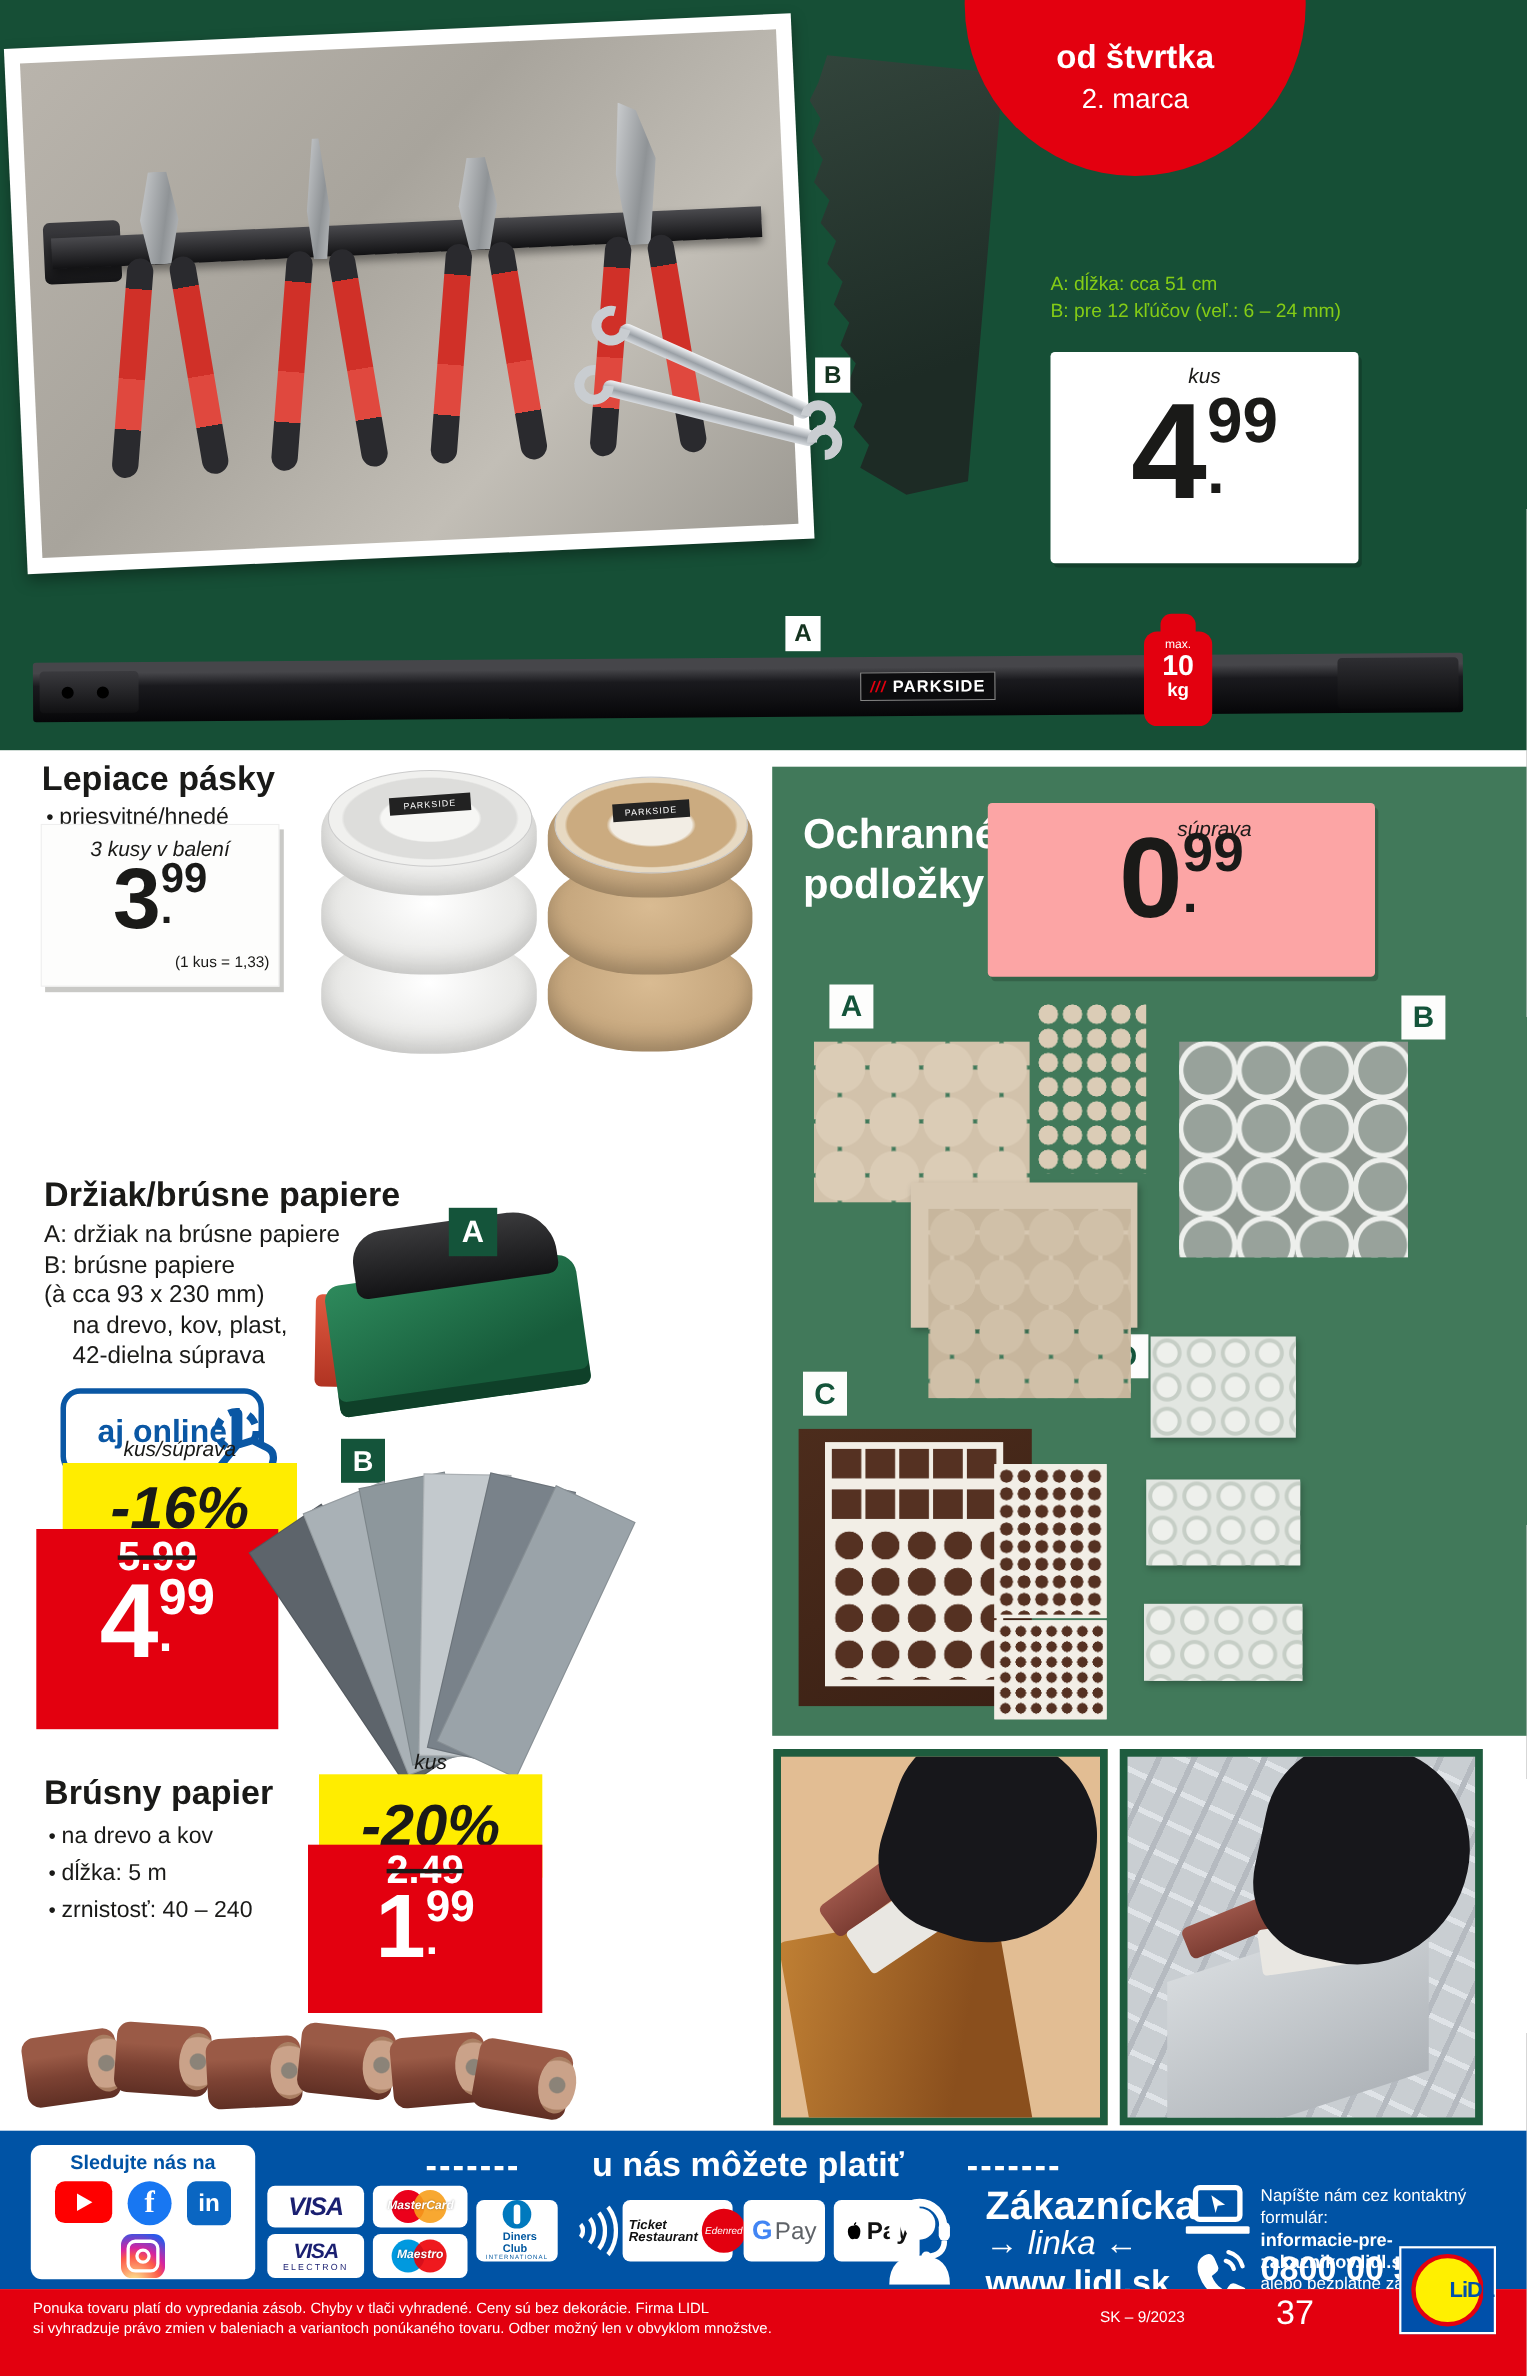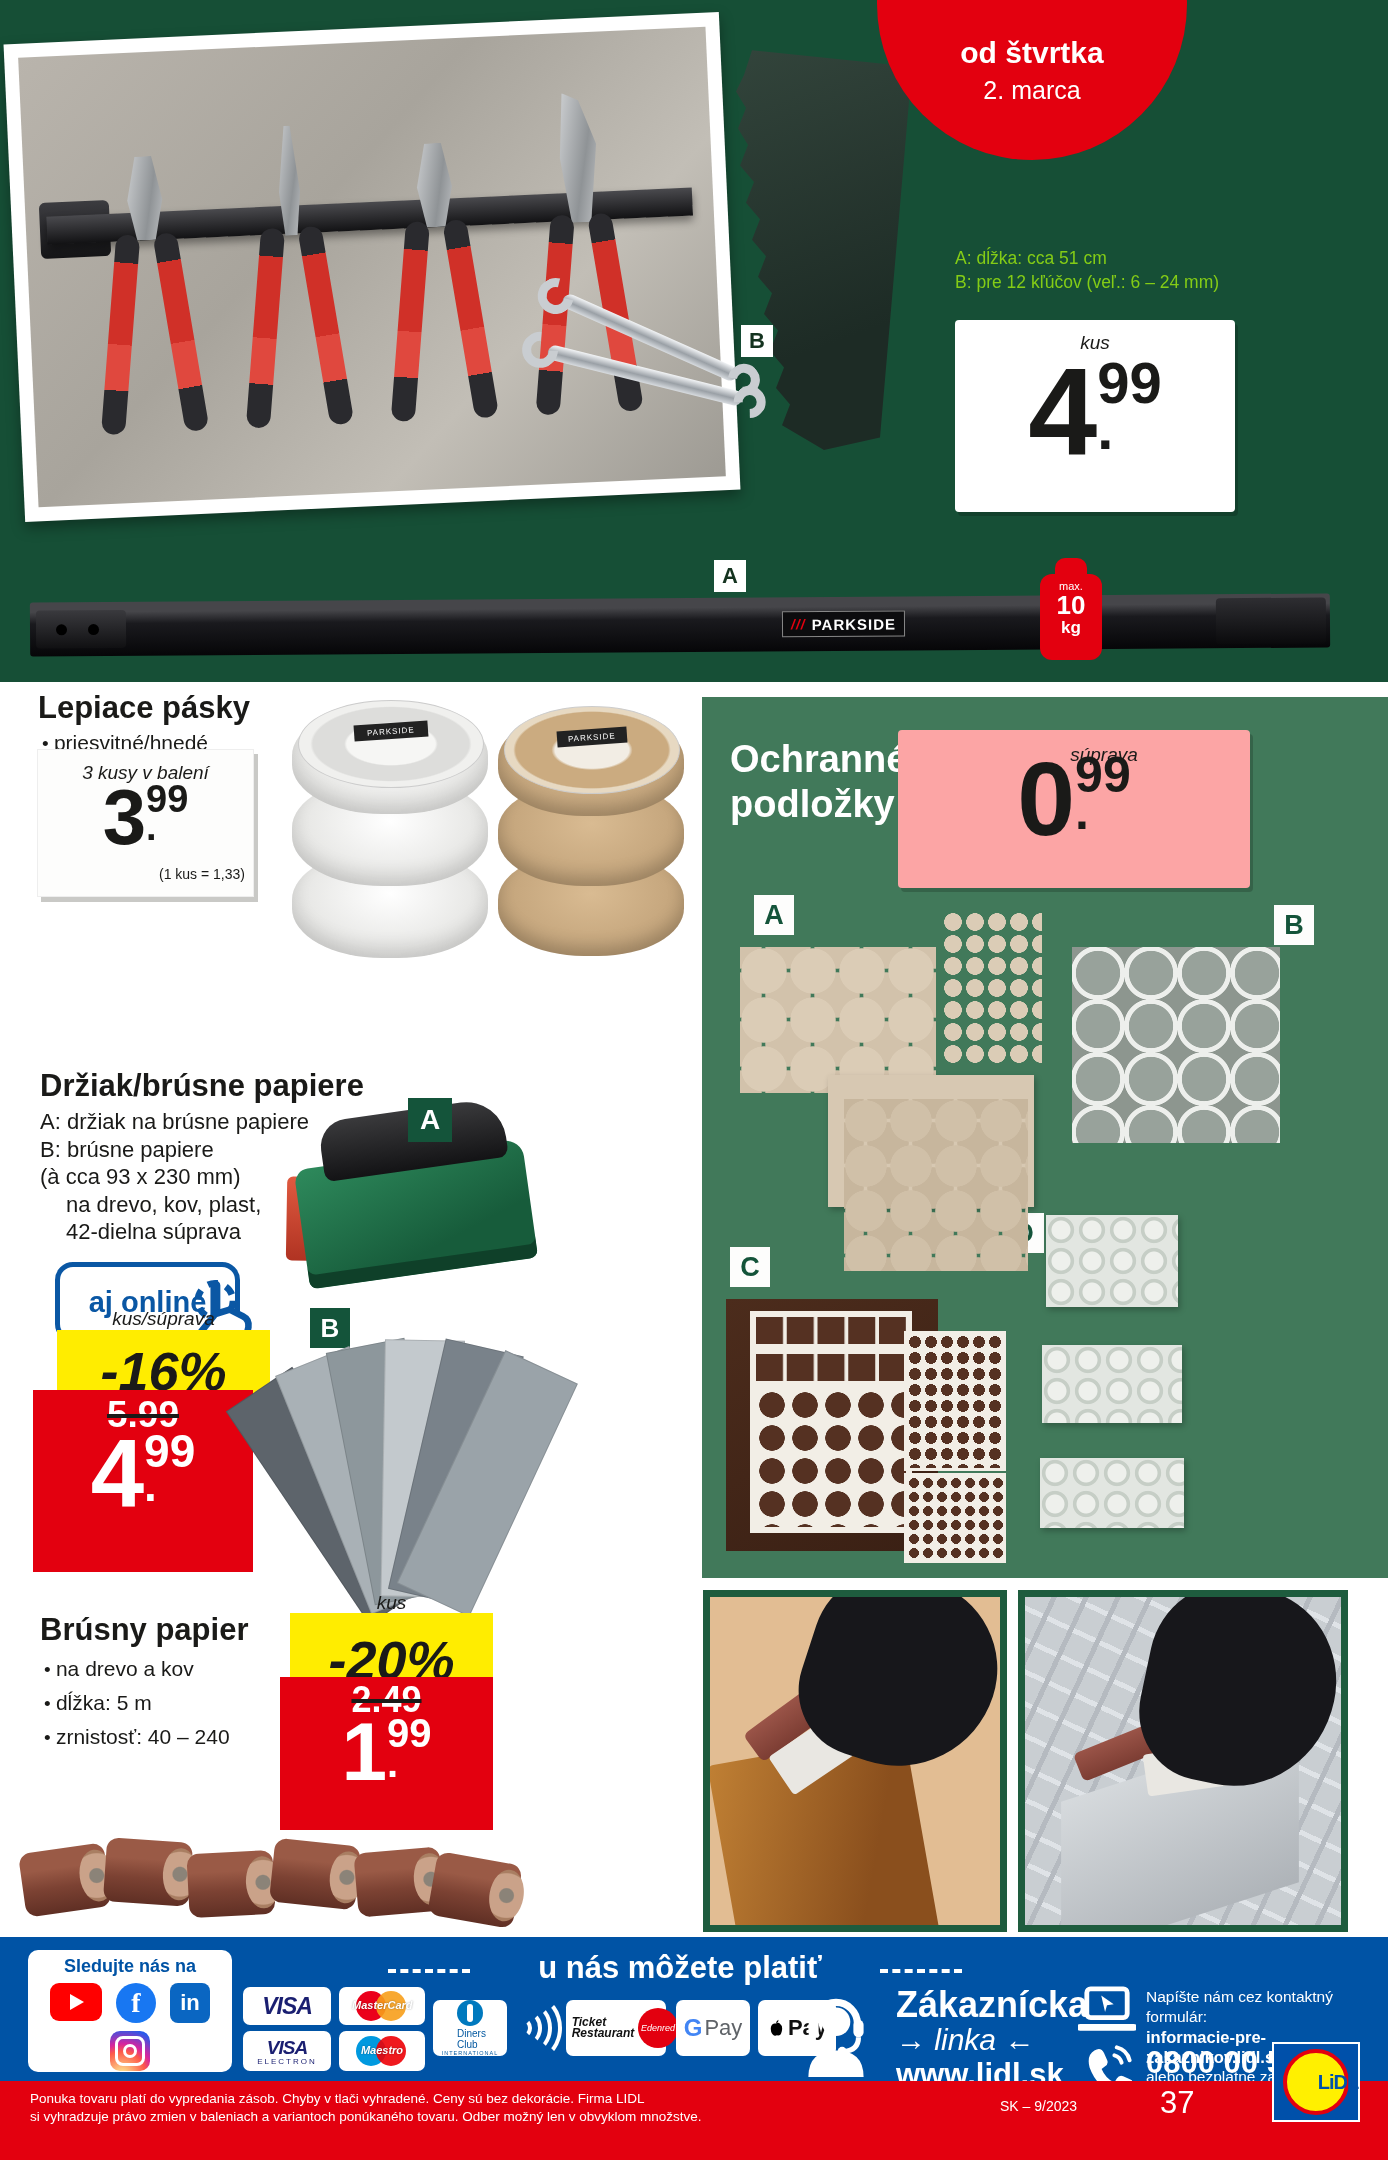--- a/index.html
+++ b/index.html
@@ -214,21 +214,21 @@
   .pay-box{position:absolute;background:#fff;border-radius:7px;display:flex;align-items:center;justify-content:center;flex-direction:column;box-sizing:border-box;}
   .visa-txt{color:#1a1f71;font-weight:bold;font-style:italic;font-size:23px;letter-spacing:-1px;}
   .electron{color:#1a1f71;font-size:8px;letter-spacing:2px;margin-top:-2px;}
   .mc{position:relative;width:60px;height:34px;}
   .mc .c1,.mc .c2{position:absolute;top:2px;width:30px;height:30px;border-radius:50%;}
   .mc .c1{left:4px;background:#eb001b;} .mc .c2{left:24px;background:#f79e1b;opacity:.9;}
   .mc.maestro .c1{background:#0099df;} .mc.maestro .c2{background:#ed0006;}
   .mc .mctxt{position:absolute;left:0;top:10px;width:100%;text-align:center;color:#fff;font-style:italic;font-weight:bold;font-size:11px;text-shadow:0 0 2px rgba(0,0,0,.4);}
   .dc-circle{width:26px;height:26px;border-radius:50%;background:#0079be;position:relative;}
   .dc-circle:after{content:"";position:absolute;left:10px;top:4px;width:6px;height:18px;background:#fff;border-radius:3px;}
-  .dc-t1{color:#00579f;font-weight:normal;font-size:10px;margin-top:2px;padding-left:24px;}
+  .dc-t1{color:#00579f;font-weight:bold;font-size:10px;margin-top:2px;padding-left:24px;}
   .dc-t2{color:#00579f;font-size:5.5px;letter-spacing:1px;}
   .nfc{position:absolute;left:514px;top:63px;width:46px;height:56px;}
   .nfc i{position:absolute;top:50%;left:0;transform:translateY(-50%);border:4px solid transparent;border-right-color:#fff;border-radius:50%;}
   .nfc i:nth-child(1){width:10px;height:12px;}
   .nfc i:nth-child(2){width:20px;height:26px;}
   .nfc i:nth-child(3){width:30px;height:40px;}
   .nfc i:nth-child(4){width:40px;height:54px;}
   .ticket .tr-txt{line-height:11px;text-align:left;margin-right:26px;}
   .ticket .tr-txt b{font-style:italic;font-size:12px;color:#111;display:block;}
   .edenred{position:absolute;right:-12px;top:8px;width:40px;height:40px;border-radius:50%;background:#e3000f;color:#fff;font-size:9px;font-style:italic;display:flex;align-items:center;justify-content:center;}

